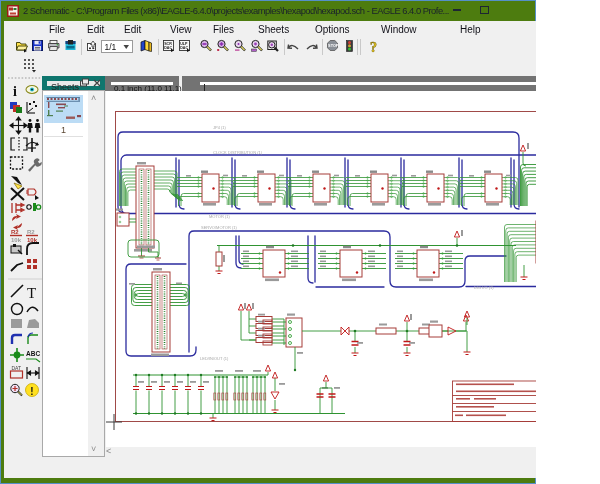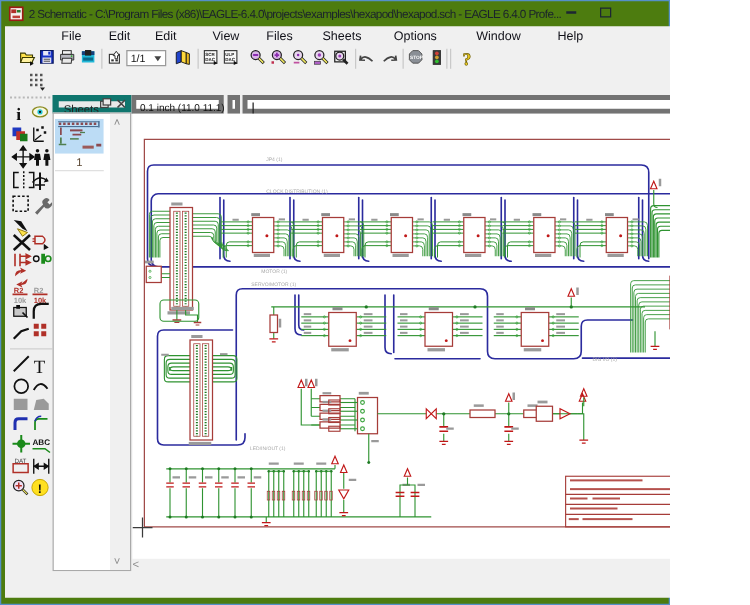--- a/index.html
+++ b/index.html
@@ -3,21 +3,21 @@
 <meta charset="utf-8">
 <style>
   html,body{margin:0;padding:0;}
   #win{position:relative;width:536px;height:484px;background:#4d7c0f;outline:1px solid #5590c8;outline-offset:-1px;font-family:"Liberation Sans",sans-serif;overflow:hidden;}
   #win *{box-sizing:border-box;}
   .abs{position:absolute;}
   #titletext{position:absolute;left:23px;top:5px;font-size:9.4px;letter-spacing:-0.5px;color:#1a222c;white-space:nowrap;width:433px;overflow:hidden;}
   #closebtn{position:absolute;left:560px;top:1.5px;width:37px;height:18.5px;background:#c85050;color:#fff;text-align:center;font-size:11px;line-height:18px;}
   #client{position:absolute;left:4px;top:21px;width:591px;height:457px;background:#f0f0f0;}
   .menuitem{position:absolute;top:3px;font-size:10px;color:#101018;padding-left:28px;}
-  .sunken{position:absolute;background:#fff;border:4px solid #737373;}
+  .sunken{position:absolute;background:#fff;border:6px solid #737373;}
   #statusbar{position:absolute;left:0px;top:436px;width:591px;height:21px;background:#f0f0f0;}
   .arrowglyph{position:absolute;color:#8a8a8a;font-size:9px;font-family:"Liberation Sans",sans-serif;}
 </style>
 </head>
 <body>
 <div id="win">
 
   <svg class="abs" style="left:7px;top:5px" width="12" height="12" viewBox="0 0 12 12">
     <rect x="0" y="0" width="12" height="12" fill="#9c1b15"></rect>
     <rect x="1.5" y="1.5" width="9" height="9" fill="#f6f3ee"></rect>
@@ -33,21 +33,21 @@
   <div id="client">
 
     <div class="menuitem" style="left:17px">File</div>
     <div class="menuitem" style="left:55px">Edit</div>
     <div class="menuitem" style="left:92px">Edit</div>
     <div class="menuitem" style="left:138px">View</div>
     <div class="menuitem" style="left:181px">Files</div>
     <div class="menuitem" style="left:226px">Sheets</div>
     <div class="menuitem" style="left:283px">Options</div>
     <div class="menuitem" style="left:349px">Window</div>
-    <div class="menuitem" style="left:414px">Help</div>
+    <div class="menuitem" style="left:428px">Help</div>
 
     <svg class="abs" style="left:0;top:16px" width="400" height="22" viewBox="0 0 400 22">
 
       <g transform="translate(12,3)">
         <path d="M0.5 2.5 L4 2.5 L5 4 L10 4 L10 10 L0.5 10 Z" fill="#ffe24a" stroke="#3a3a00" stroke-width="0.9"></path>
         <path d="M2 6 L11.5 6 L9.5 10 L0.5 10 Z" fill="#fff2a0" stroke="#3a3a00" stroke-width="0.9"></path>
         <path d="M8 9 l3 2 l-3 1.5 z" fill="#111"></path>
       </g>
 
       <g transform="translate(28,3)">

